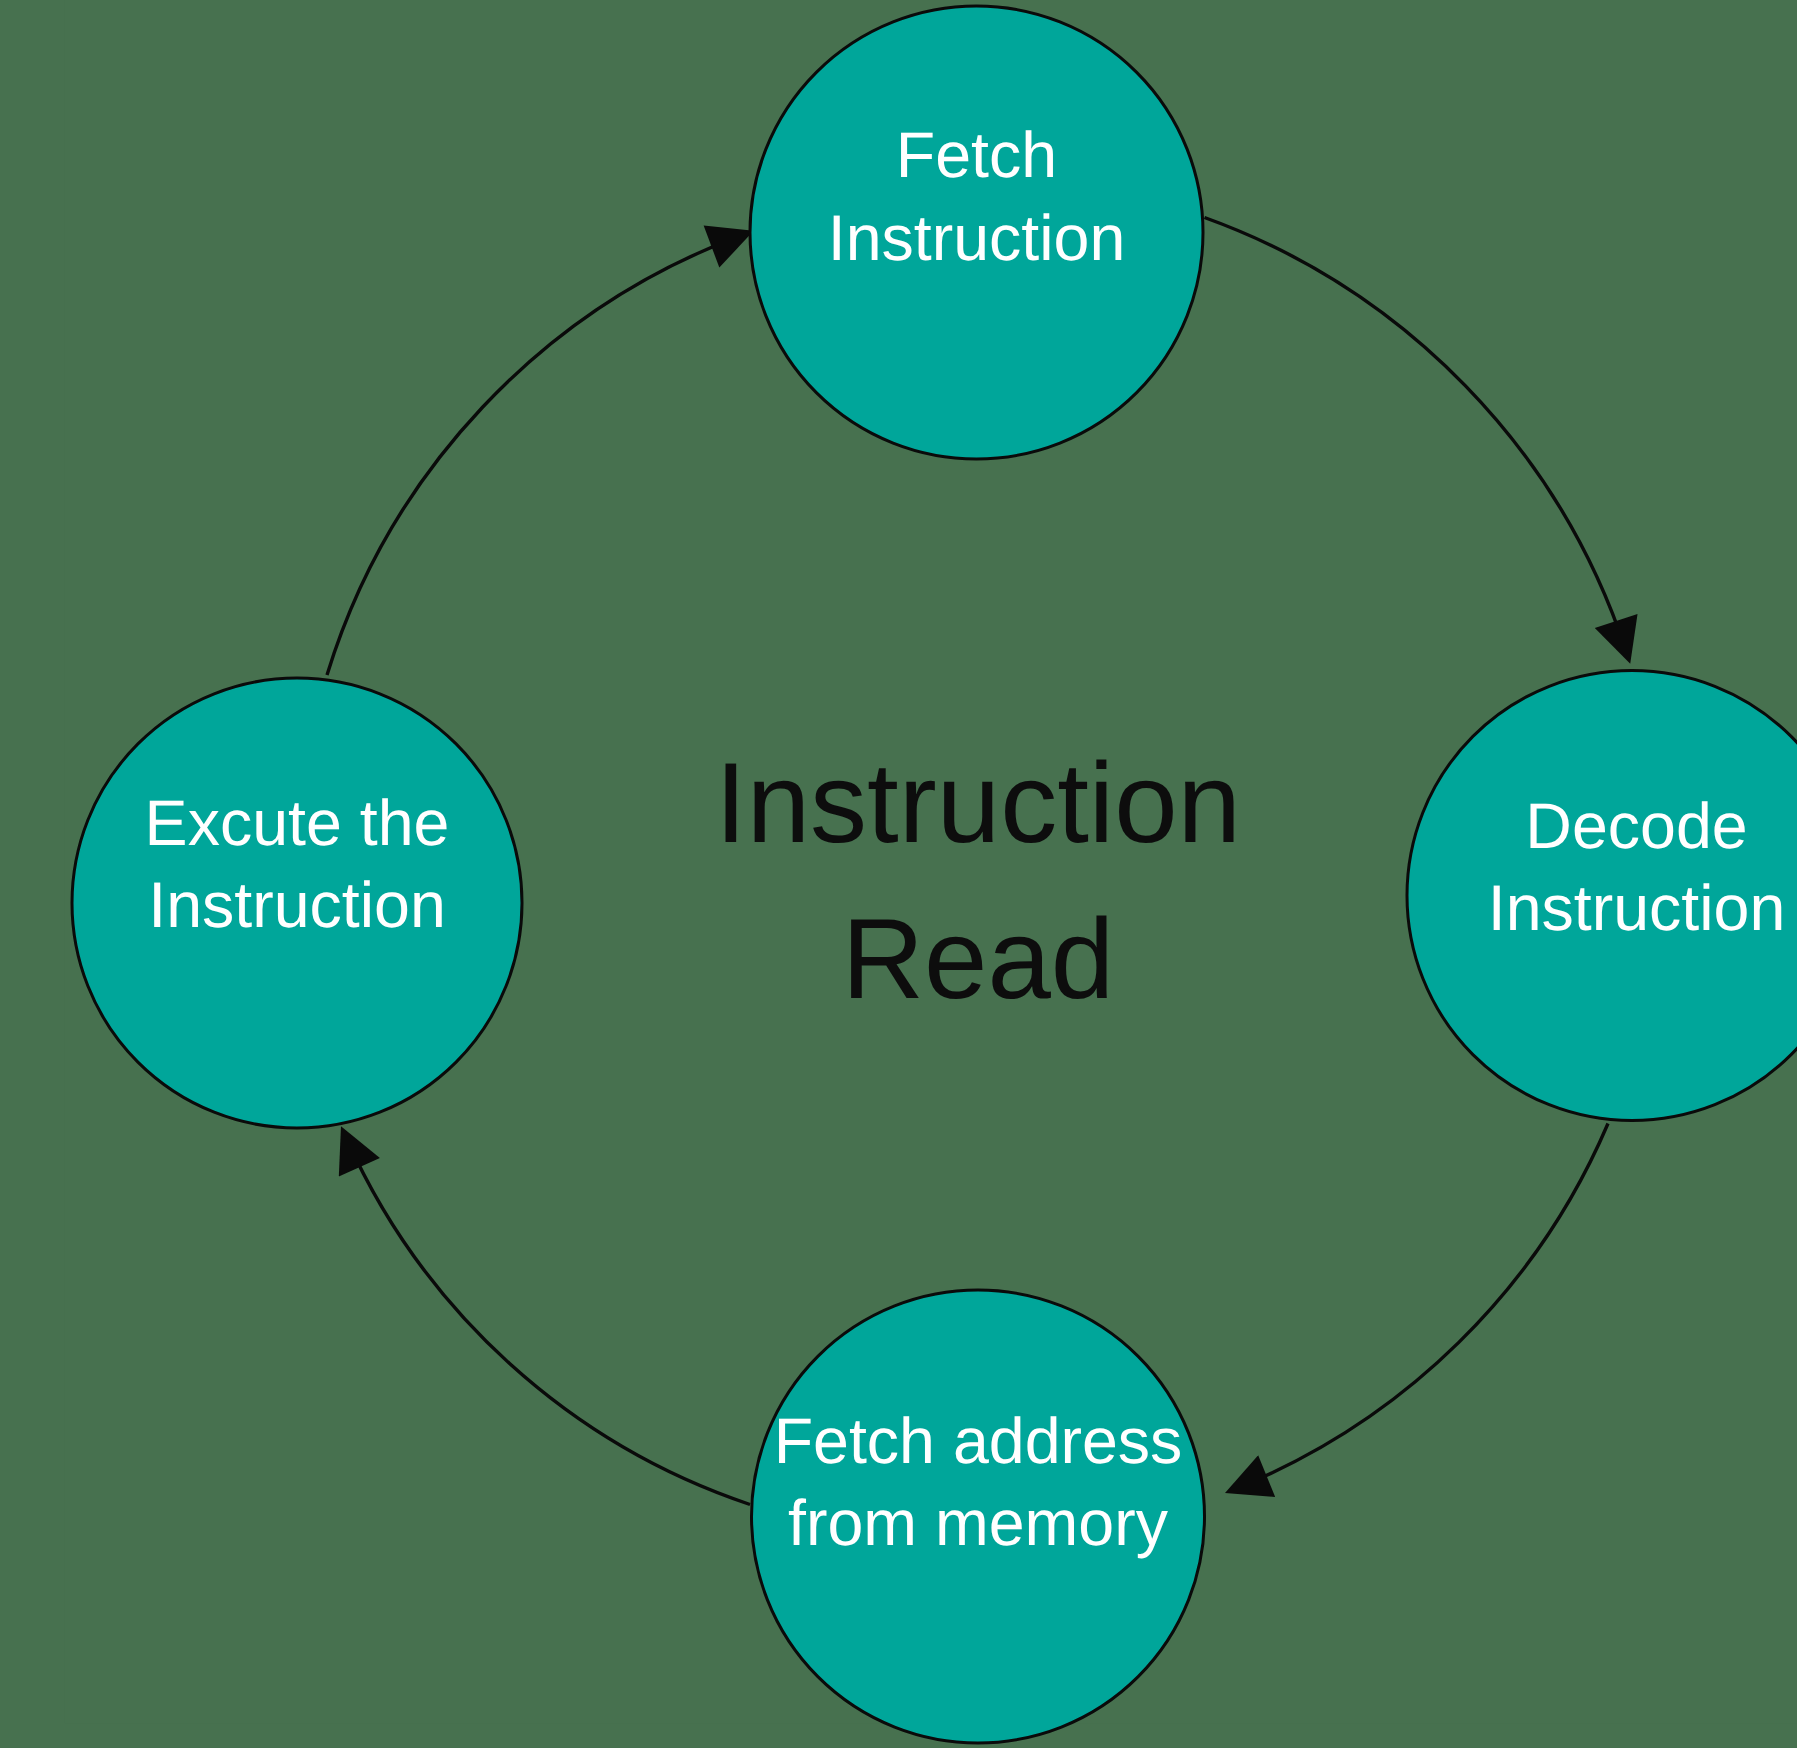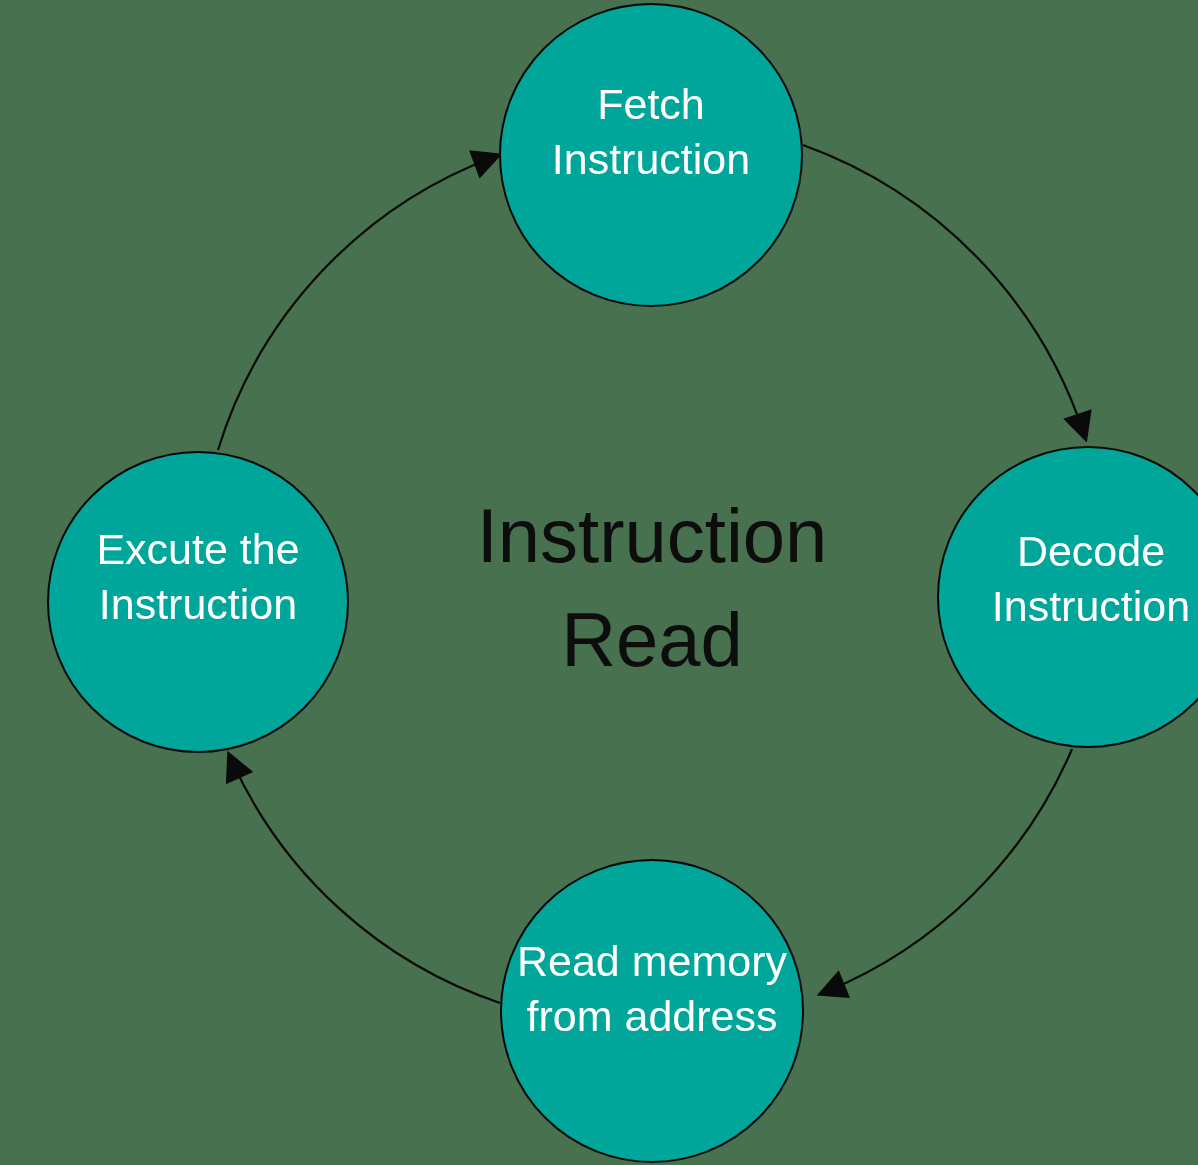--- a/index.html
+++ b/index.html
@@ -98,22 +98,22 @@
     <span>Fetch</span>
     <span>Instruction</span>
   </div>
 
   <div class="node-label label-decode">
     <span>Decode</span>
     <span>Instruction</span>
   </div>
 
   <div class="node-label label-read">
-    <span>Read memory</span>
-    <span>from address</span>
+    <span>Fetch address</span>
+    <span>from memory</span>
   </div>
 
   <div class="node-label label-execute">
     <span>Excute the</span>
     <span>Instruction</span>
   </div>
 
   <div class="center-title">
     <span>Instruction</span>
     <span>Read</span>

